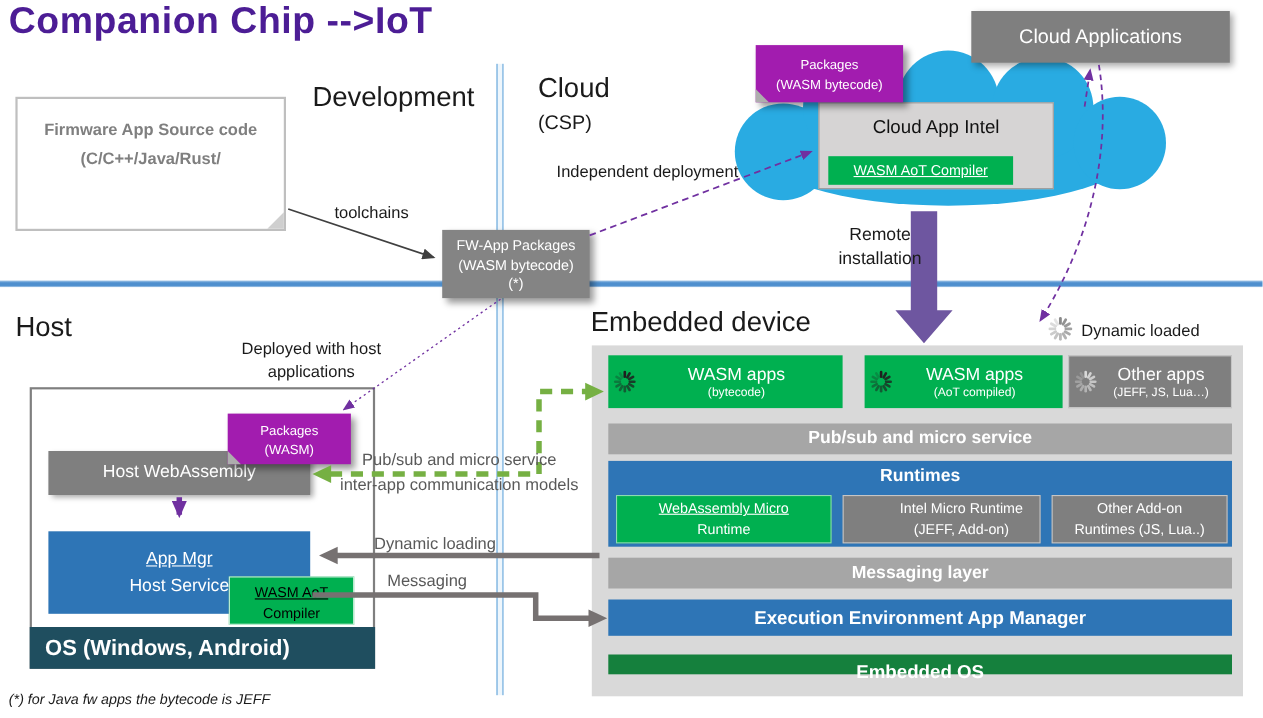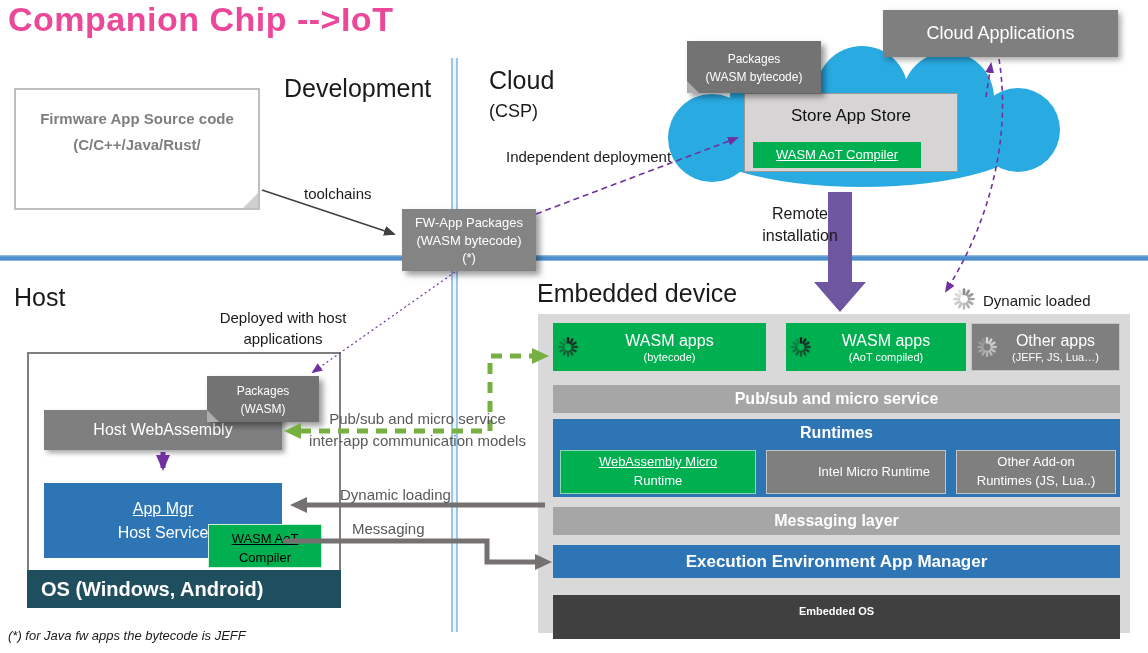--- a/index.html
+++ b/index.html
@@ -2,32 +2,32 @@
 <html><head>
 <meta charset="utf-8">
 <style>
   * { box-sizing: border-box; }
   body { margin: 0; background: #ffffff; }
   #canvas {
     position: relative; width: 1148px; height: 653px;
     font-family: "Liberation Sans", sans-serif; background: #ffffff; overflow: hidden;
   }
   .abs { position: absolute; }
-  .title { font-size: 34px; font-weight: bold; color: #ec4899; letter-spacing: .5px; z-index: 20; }
+  .title { font-size: 34px; font-weight: bold; color: #4c1d95; letter-spacing: .5px; z-index: 20; }
   .heading { font-size: 25px; color: #1a1a1a; z-index: 20; }
   .sub-heading { font-size: 18px; color: #1a1a1a; z-index: 20; }
   .lbl { font-size: 15px; color: #1a1a1a; z-index: 50; }
   .lbl-gray { color: #595959; }
   .hdiv { background: linear-gradient(to bottom, #a8c9e8 0%, #4e8fce 35%, #4e8fce 75%, #a8c9e8 100%); z-index: 5; }
   .vdiv { background: linear-gradient(to right, #9cc6e8 0 2px, #eef6fc 2px 5px, #9cc6e8 5px 7px); z-index: 5; }
   .firmware-box { background:#fff; border:2px solid #bfbfbf; color:#7f7f7f; font-weight:bold; font-size:15px;
     text-align:center; padding-top:16px; line-height:1.7; z-index:10; }
   .fold-br::after { content:""; position:absolute; right:0; bottom:0; width:0; height:0;
     border-left:15px solid transparent; border-bottom:15px solid #cfcfcf; }
-  .note { background:#737373; color:#fff; text-align:center; font-size:12px; line-height:1.5;
+  .note { background:#a21caf; color:#fff; text-align:center; font-size:12px; line-height:1.5;
     box-shadow:4px 4px 6px rgba(0,0,0,.4); z-index:12; }
   .fold-bl::before { content:""; position:absolute; left:0; bottom:0; width:0; height:0;
     border-right:12px solid transparent; border-bottom:12px solid #adadad; }
   .gray-box { background:#7f7f7f; color:#fff; z-index:11; }
   .blue-box { background:#2e75b6; color:#fff; z-index:11; }
   .green-box { background:#00b050; color:#fff; z-index:12; }
   .bar { color:#fff; font-weight:bold; text-align:center; z-index:11; }
   .store-box { background:#d6d4d4; border:1px solid #999; z-index:11; }
   .store-title { text-align:center; font-size:17px; color:#111; padding-top:12px; }
   .app-box { display:flex; align-items:center; padding-left:4px; z-index:11; }
@@ -97,21 +97,21 @@
     <div>(WASM bytecode)</div>
     <div>(*)</div>
   </div>
 
   <div class="abs note fold-bl" style="left:687px;top:41px;width:134px;height:52px;padding-top:9px;">
     <div>Packages</div>
     <div>(WASM bytecode)</div>
   </div>
   <div class="abs gray-box" style="left:883px;top:10px;width:235px;height:47px;line-height:47px;text-align:center;font-size:18px;box-shadow:3px 3px 6px rgba(0,0,0,.35);z-index:12;">Cloud Applications</div>
   <div class="abs store-box" style="left:744px;top:93px;width:214px;height:79px;">
-    <div class="store-title">Store App Store</div>
+    <div class="store-title">Cloud App Intel</div>
     <div class="abs green-box underline" style="left:8px;top:48px;width:168px;height:26px;line-height:26px;text-align:center;font-size:13px;">WASM AoT Compiler</div>
   </div>
   <div class="abs lbl" style="left:506px;top:148px;">Independent deployment</div>
   <div class="abs lbl" style="left:750px;top:203px;width:100px;text-align:center;font-size:16px;line-height:1.4;">
     <div>Remote</div>
     <div>installation</div>
   </div>
 
   <div class="abs" style="left:27px;top:352px;width:314px;height:256px;border:2px solid #7f7f7f;background:#fff;z-index:9;"></div>
   <div class="abs note fold-bl" style="left:207px;top:376px;width:112px;height:46px;padding-top:6px;">
@@ -171,29 +171,30 @@
 
   <div class="abs" style="left:553px;top:419px;width:567px;height:78px;background:#2e75b6;z-index:10;">
     <div class="bar" style="height:28px;line-height:28px;font-size:16px;">Runtimes</div>
   </div>
   <div class="abs green-box rt-box" style="left:560px;top:450px;width:196px;height:44px;">
     <div class="underline">WebAssembly Micro</div>
     <div>Runtime</div>
   </div>
   <div class="abs gray-box rt-box" style="left:766px;top:450px;width:180px;height:44px;padding-left:36px;">
     <div>Intel Micro Runtime</div>
+    <div>(JEFF, Add-on)</div>
   </div>
   <div class="abs gray-box rt-box" style="left:956px;top:450px;width:160px;height:44px;">
     <div>Other Add-on</div>
     <div>Runtimes (JS, Lua..)</div>
   </div>
 
   <div class="abs bar" style="left:553px;top:545px;width:567px;height:33px;line-height:33px;font-size:17px;background:#2e75b6;">Execution Environment App Manager</div>
   <div class="abs bar" style="left:553px;top:507px;width:567px;height:28px;line-height:28px;font-size:16px;background:#a6a6a6;">Messaging layer</div>
-  <div class="abs bar" style="left:553px;top:595px;width:567px;height:44px;line-height:32px;font-size:11px;background:#404040;">Embedded OS</div>
+  <div class="abs bar" style="left:553px;top:595px;width:567px;height:18px;line-height:32px;font-size:17px;background:#15803d;">Embedded OS</div>
 
   <svg class="abs spin" style="left:952px;top:287px;color:#8a8a8a;width:24px;height:24px;z-index:20;">
       <use href="#spinner"></use>
     </svg>
   <div class="abs lbl" style="left:983px;top:292px;">Dynamic loaded</div>
 
   <div class="abs footnote" style="left:8px;top:628px;">(*) for Java fw apps the bytecode is JEFF</div>
 
   <svg class="layer" width="1148" height="653" style="z-index:40">
     <defs>

